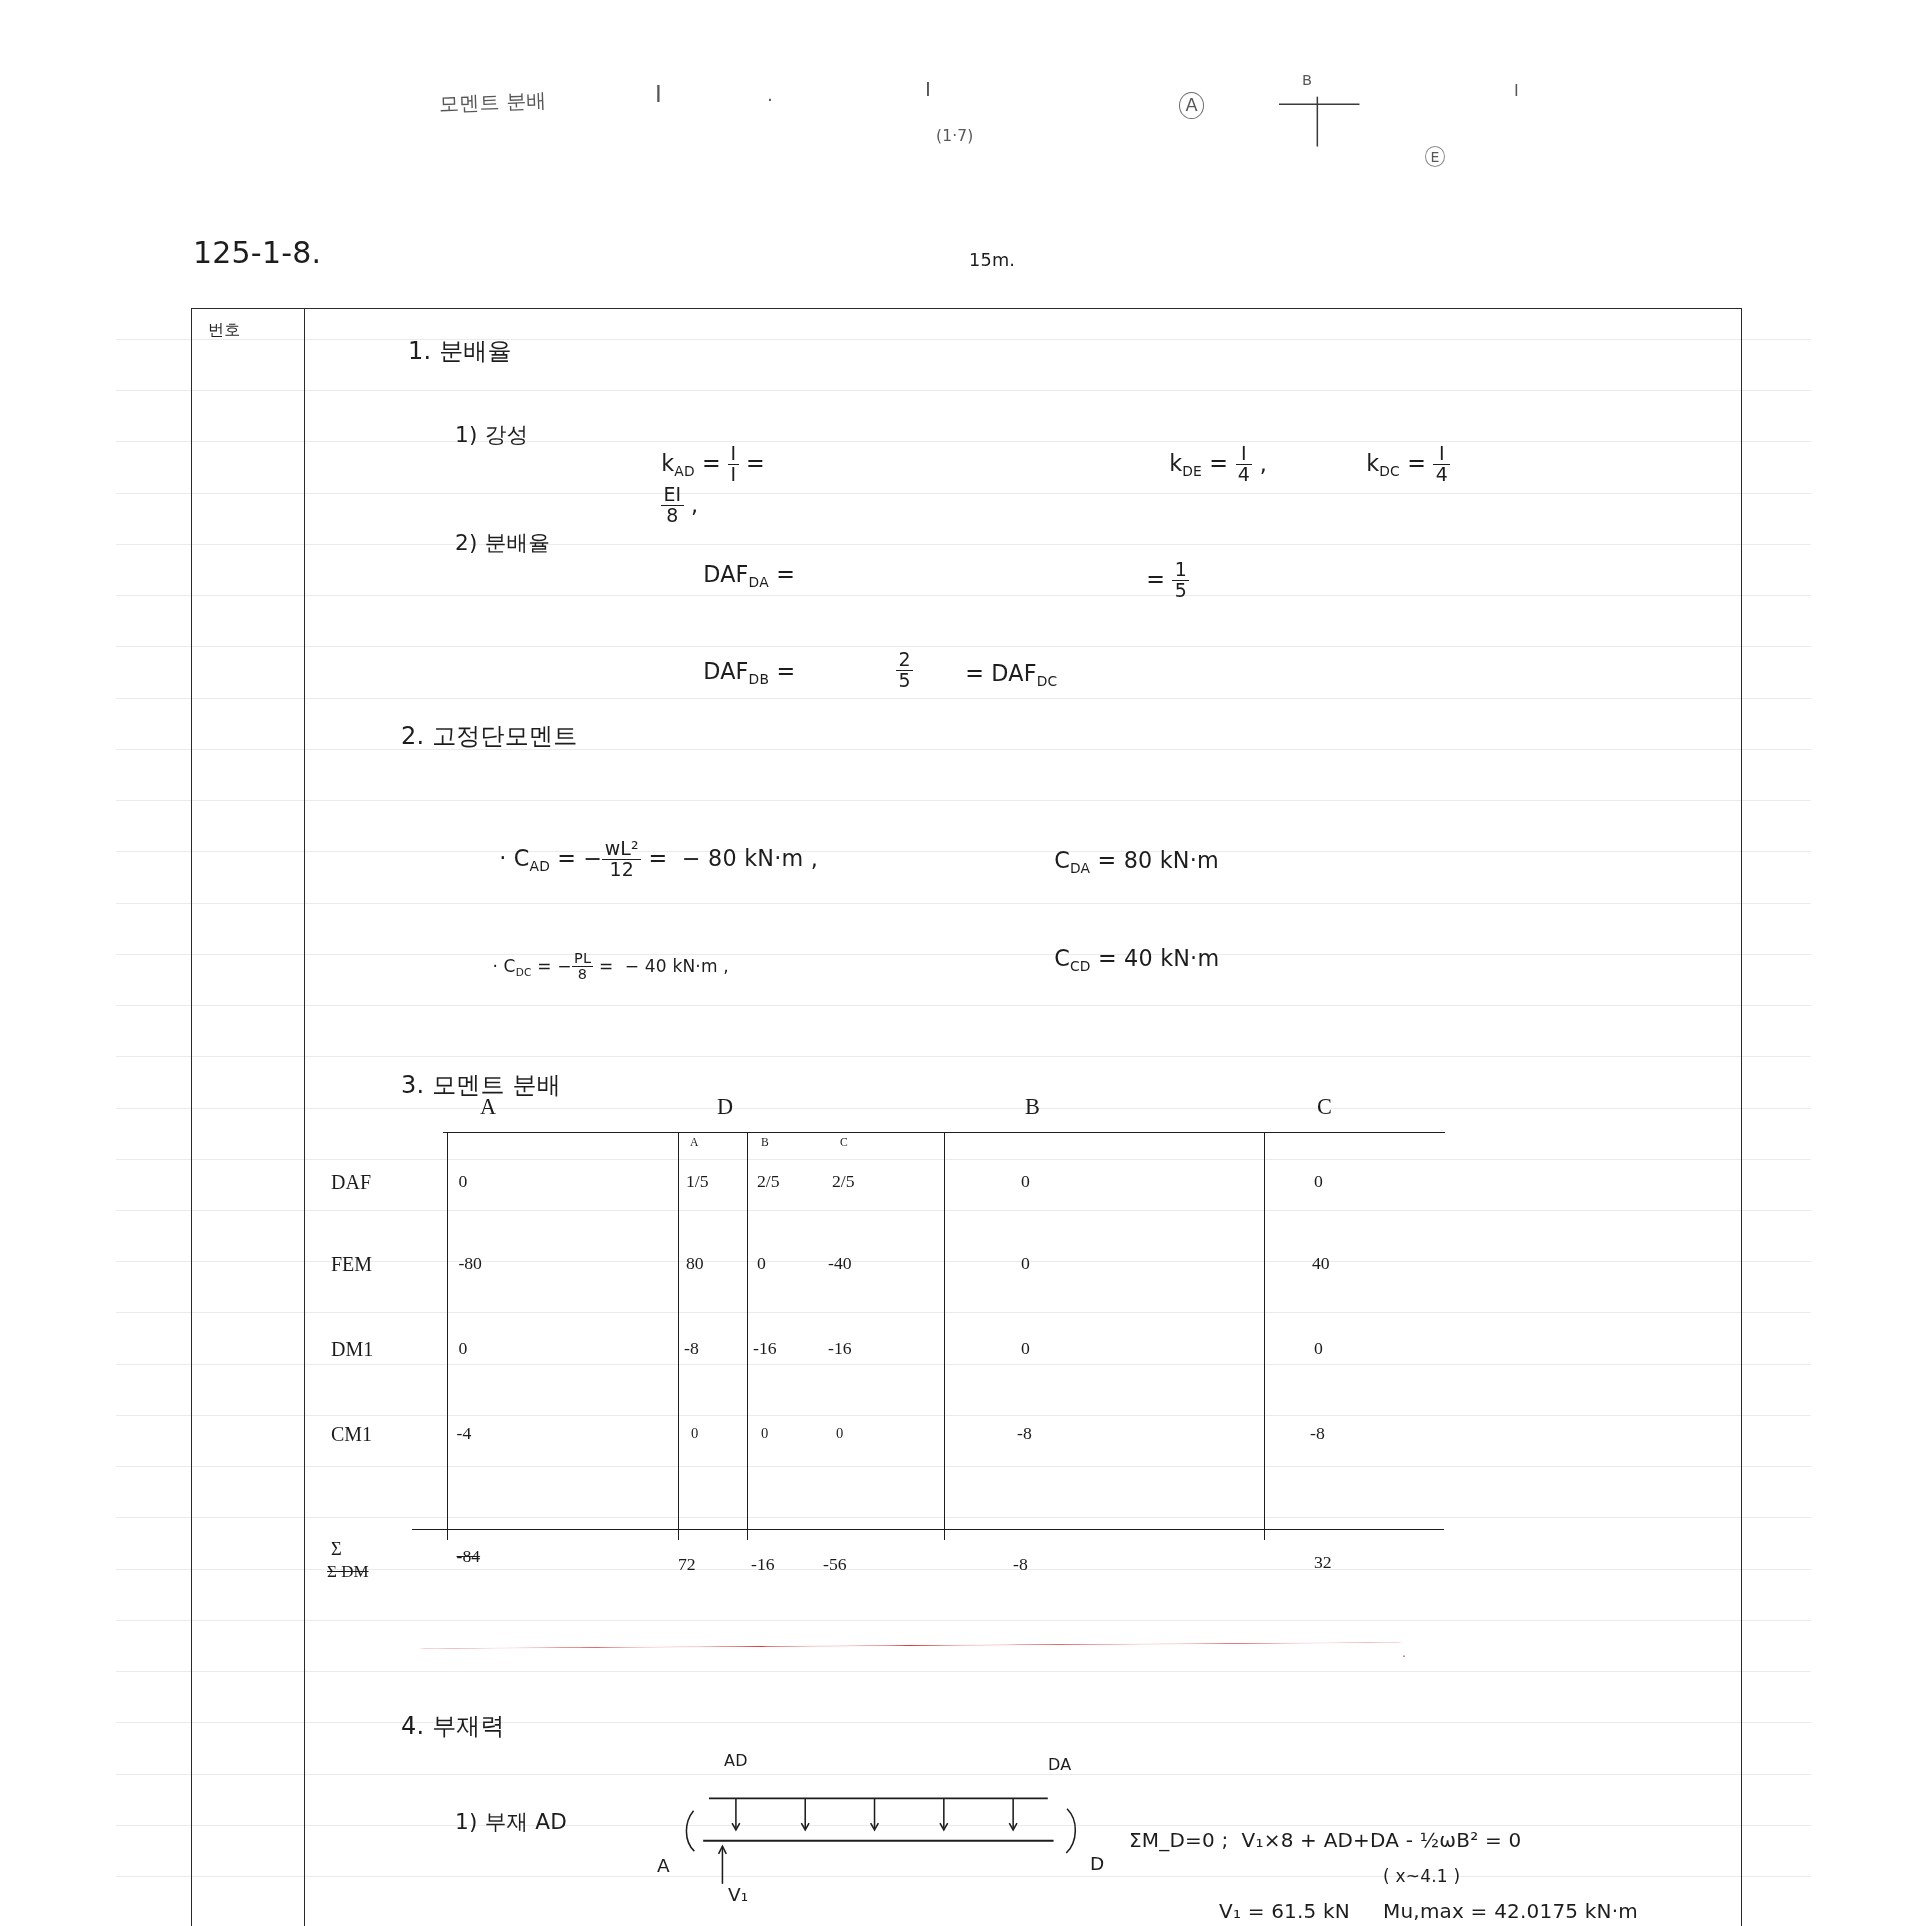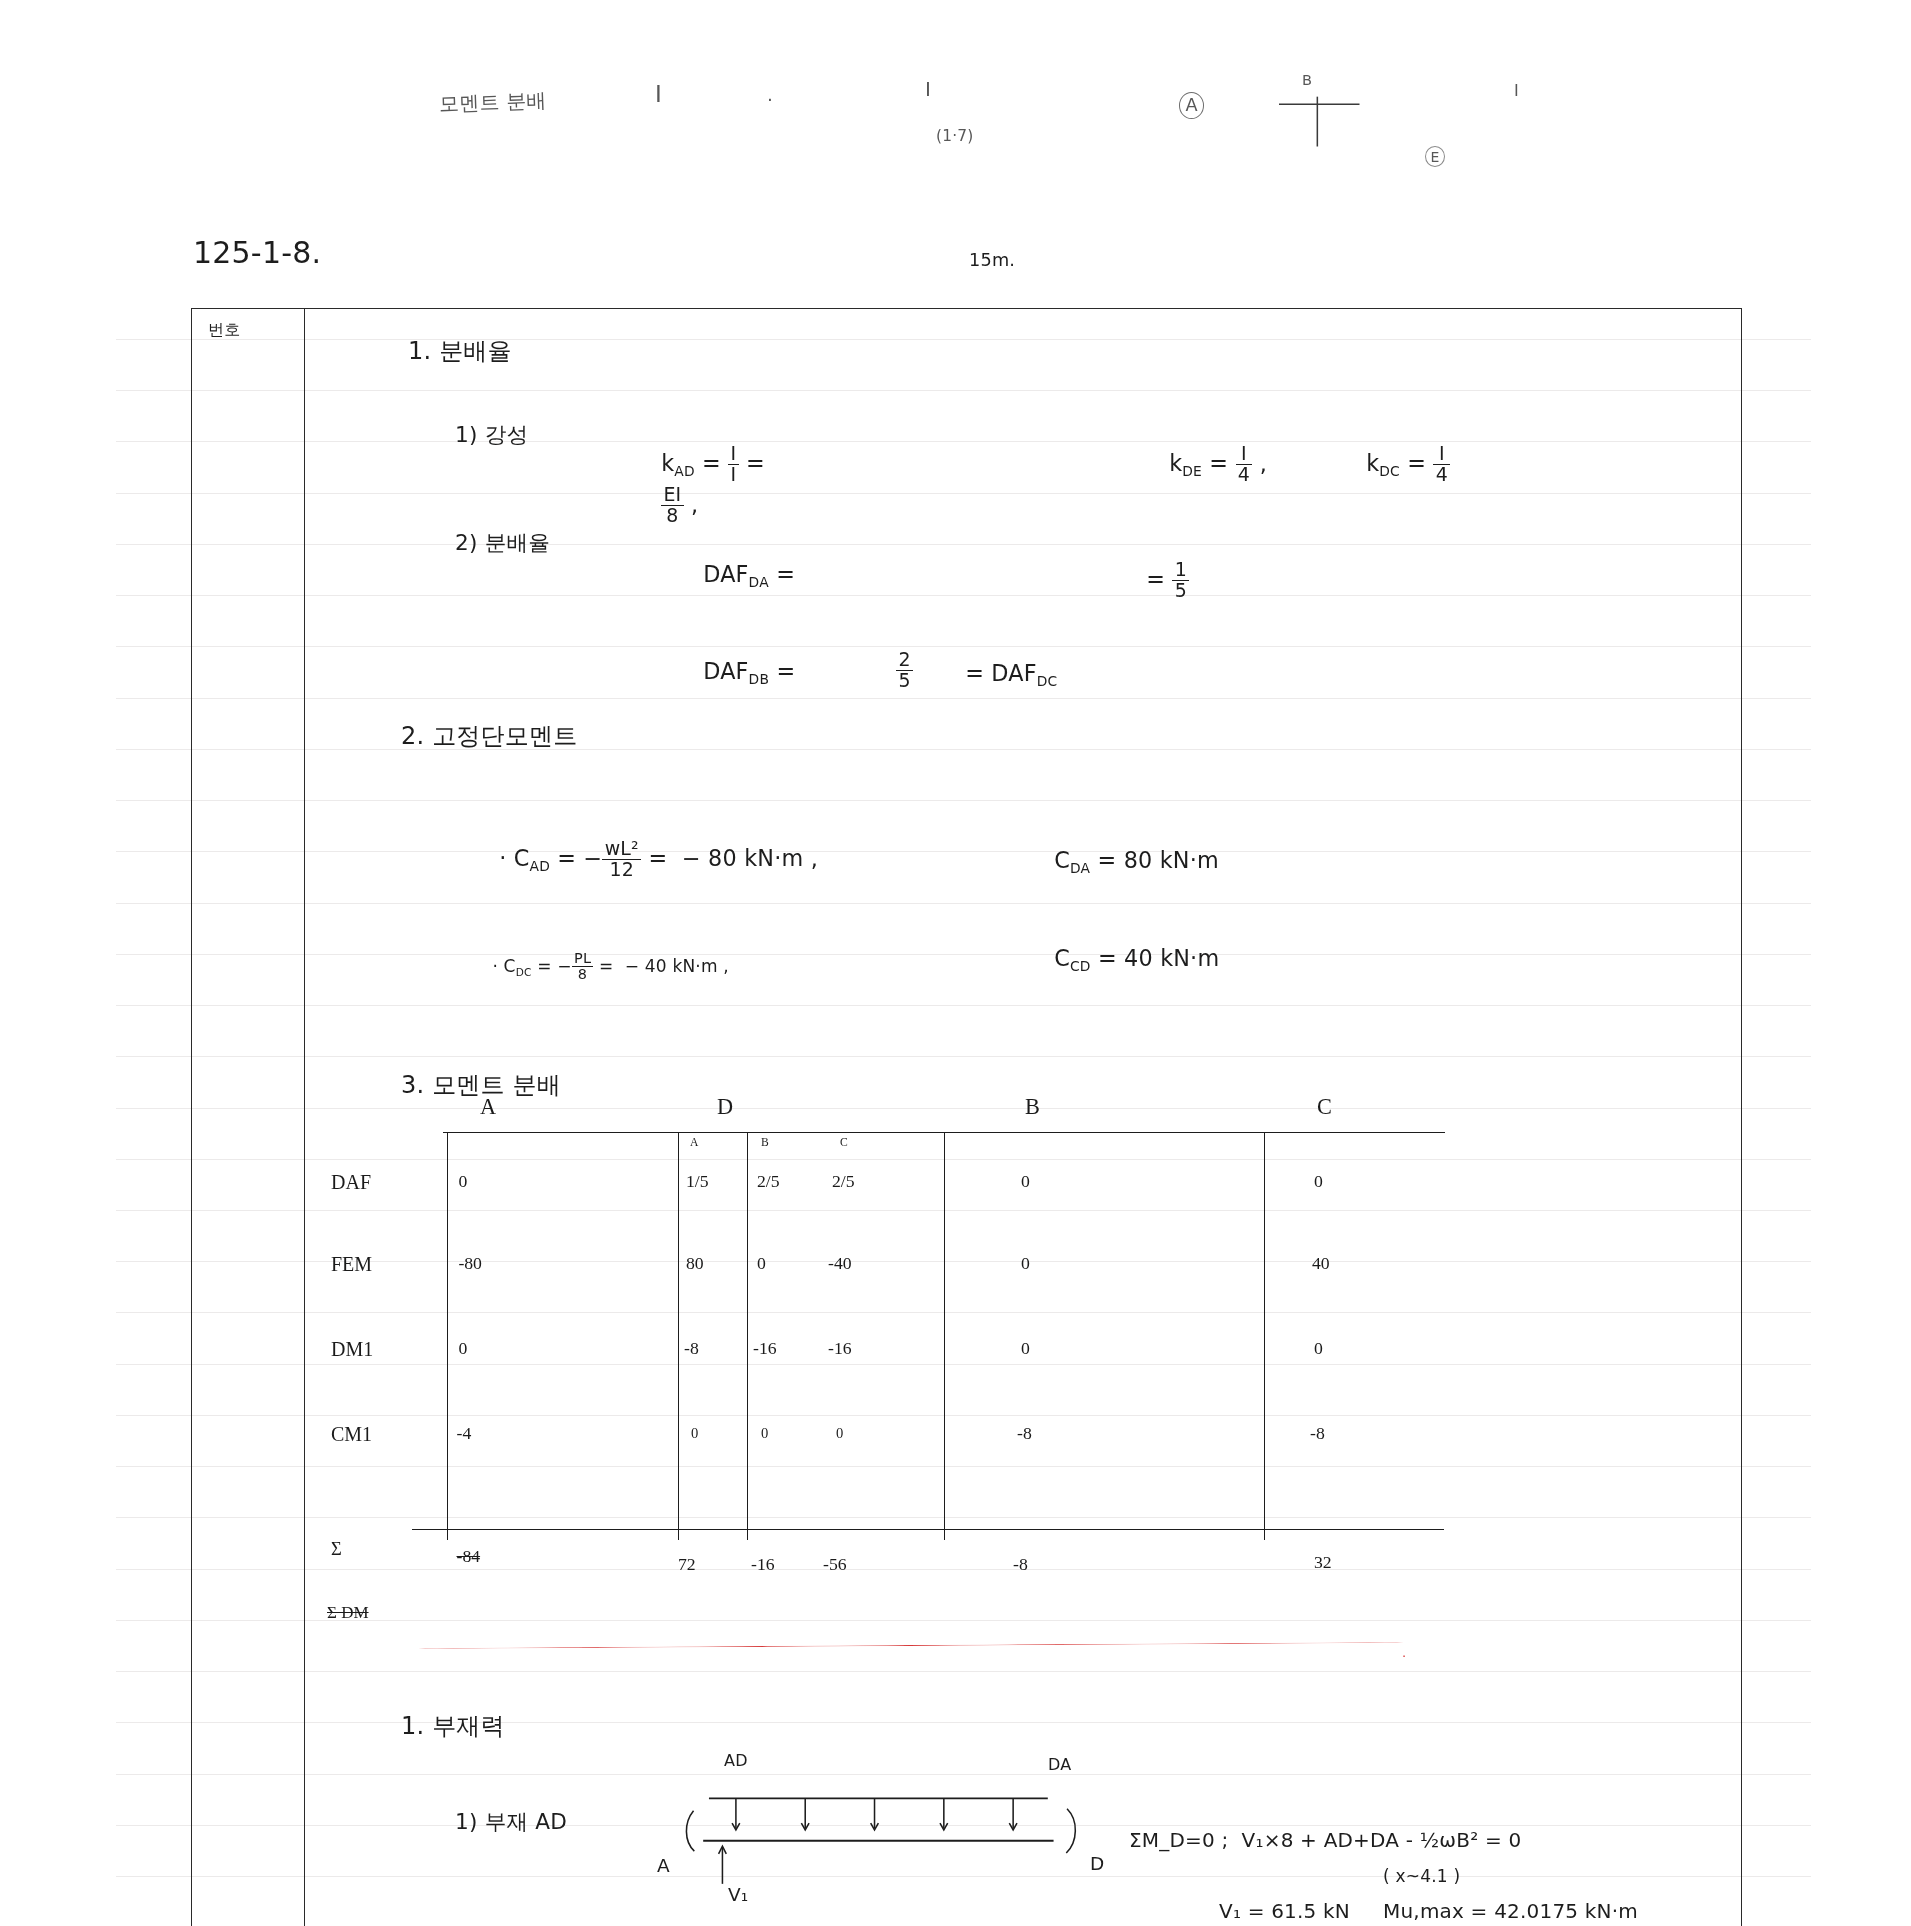--- a/index.html
+++ b/index.html
@@ -245,34 +245,34 @@
     <div class="cell" style="left:13.5px;  top:314px;">-4</div>
     <div class="cell" style="left:248px; top:316px; font-size:14.6px;">0</div>
     <div class="cell" style="left:318px; top:316px; font-size:14.6px;">0</div>
     <div class="cell" style="left:393px;top:316px; font-size:14.6px;">0</div>
     <div class="cell" style="left:574px;top:314px;">-8</div>
     <div class="cell" style="left:867px;top:314px;">-8</div>
 
     <div class="hline" style="left:-31px; top:420px; width:1032px;"></div>
 
     <div class="rlbl" style="left:-112px; top:430px; font-size:18.5px;">Σ</div>
-    <div class="rlbl" style="left:-116px; top:453px; font-size:17px; text-decoration:line-through;margin-top:41px;">Σ DM</div>
+    <div class="rlbl" style="left:-116px; top:453px; font-size:17px; text-decoration:line-through;">Σ DM</div>
 
     <div class="cell" style="left:13.5px;  top:437px; text-decoration:line-through;">-84</div>
     <div class="cell" style="left:235px; top:445px;">72</div>
     <div class="cell" style="left:308px; top:445px;">-16</div>
     <div class="cell" style="left:380px;top:445px;">-56</div>
     <div class="cell" style="left:570px;top:445px;">-8</div>
     <div class="cell" style="left:871px;top:443px;">32</div>
   </div>
 
   <div class="redline"></div>
   <div class="redsquig hand">·</div>
 
-  <div class="t hand" style="left:401px; top:1710px; font-size:24px;">1. 부재력</div>
+  <div class="t hand" style="left:401px; top:1710px; font-size:24px;">4. 부재력</div>
 
   <div class="t hand" style="left:455px; top:1807px; font-size:21.6px;">1) 부재 AD</div>
 
   <svg class="sk" style="left:682px; top:1772px;" width="412" height="139" viewBox="0 0 1070 360">
 
     <path d="M30,100 C5,130 5,180 32,205" stroke="#1d1d1d" stroke-width="4" fill="none"></path>
     <path d="M1000,95 C1030,125 1028,180 998,210" stroke="#1d1d1d" stroke-width="4" fill="none"></path>
 
     <line x1="70" y1="68" x2="950" y2="68" stroke="#1d1d1d" stroke-width="4"></line>
 

